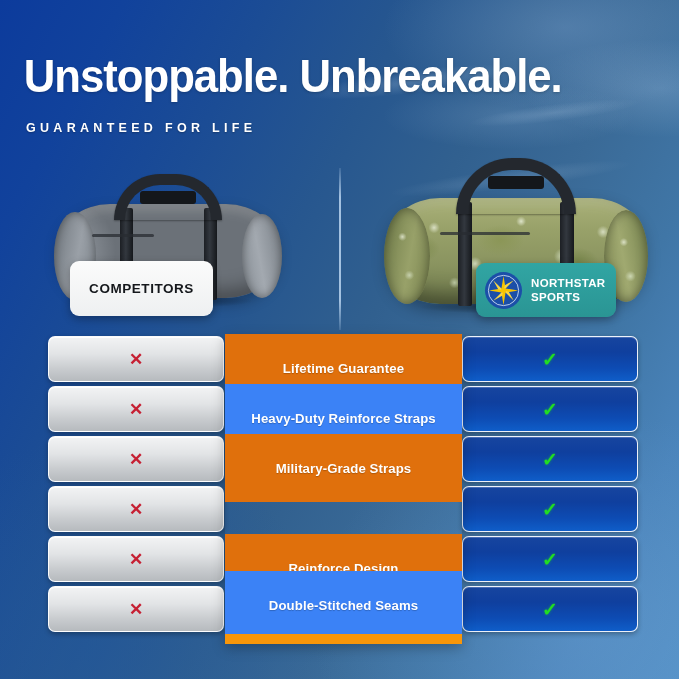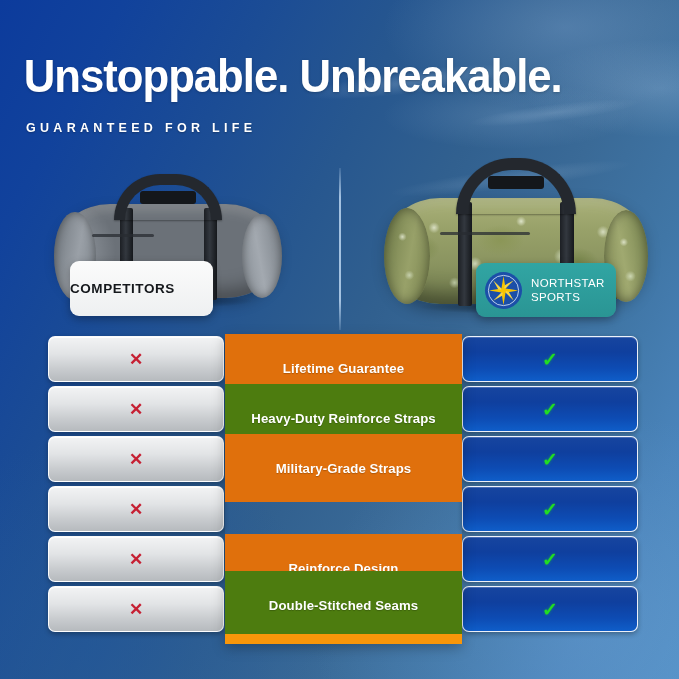--- a/index.html
+++ b/index.html
@@ -155,37 +155,37 @@
   .bag-shadow {
     position:absolute; left:14%; right:14%; bottom:-4px; height:14px;
     background:radial-gradient(ellipse at center, rgba(0,0,0,.42), rgba(0,0,0,0) 72%);
   }
 
   
   #label-competitors {
     position:absolute; left:70px; top:261px; width:143px; height:55px; z-index:8;
     background:linear-gradient(180deg,#fbfbfb,#eef0f1);
     border-radius:9px;
-    display:flex; align-items:center; 
+    display:flex; align-items:center; justify-content:center;
     box-shadow:0 3px 9px rgba(0,0,0,.3);
   }
   #label-competitors .txt {
     font-size:13.5px; font-weight:700; color:#15181c; letter-spacing:.55px;
   }
 
   #badge-northstar {
     position:absolute; left:476px; top:263px; width:140px; height:54px; z-index:8;
     background:linear-gradient(180deg,#31a5a3,#2a9594);
     border-radius:9px;
     display:flex; align-items:center; gap:8px; padding-left:8px;
     box-shadow:0 3px 9px rgba(0,0,0,.3);
   }
   #logo-seal { width:39px; height:39px; flex:0 0 39px; position:relative; }
   #badge-northstar .brand {
-    font-size:11.5px; font-weight:400; color:#fff; line-height:1.24;
+    font-size:11.5px; font-weight:700; color:#fff; line-height:1.24;
     letter-spacing:.35px;
   }
 
   
   #table { position:absolute; left:0; top:334px; width:679px; height:300px; z-index:7; }
   .row { position:absolute; left:0; width:679px; height:50px; }
 
   .pill {
     position:absolute; top:2px; height:46px; border-radius:7px;
     display:flex; align-items:center; justify-content:center;
@@ -208,21 +208,21 @@
     position:absolute; left:225px; top:0; width:237px; height:310px;
     box-shadow:0 4px 12px rgba(0,0,0,.26);
   }
   .feature {
     position:absolute; left:0; width:237px; height:68px;
     display:flex; align-items:center; justify-content:center;
     color:#ffffff; font-size:13.2px; font-weight:700; letter-spacing:.1px;
     text-align:center; text-shadow:0 1px 1px rgba(0,0,0,.22);
   }
   .fe-dark  { background:#e0700c; }
-  .fe-light { background:#4d7c0f; }
+  .fe-light { background:#3b82f6; }
   #feature-tail { position:absolute; left:0; top:300px; width:237px; height:10px; background:#f8960a; }
 </style>
 </head>
 <body>
 
 <div id="bg">
   <div class="bg-base"></div>
   <div class="bg-sky"></div>
   <div class="bg-clouds"></div>
   <div class="bg-glow-bl"></div>

